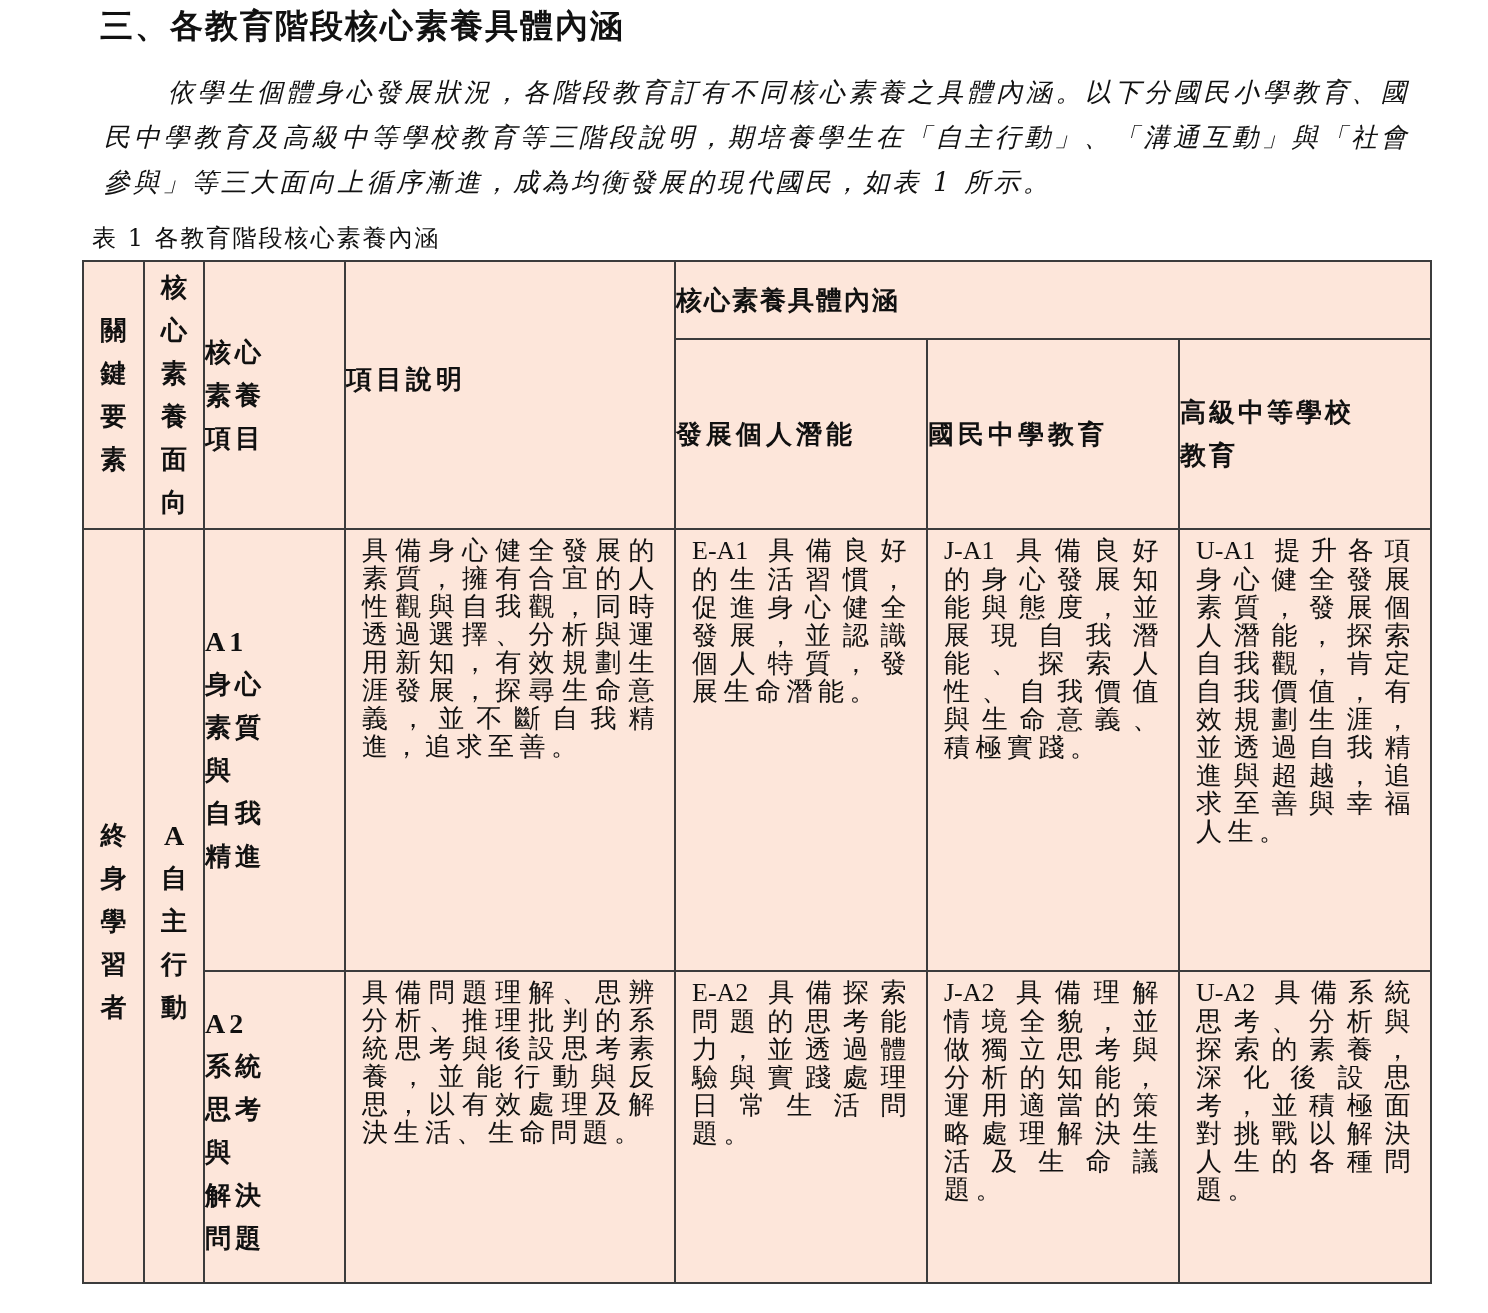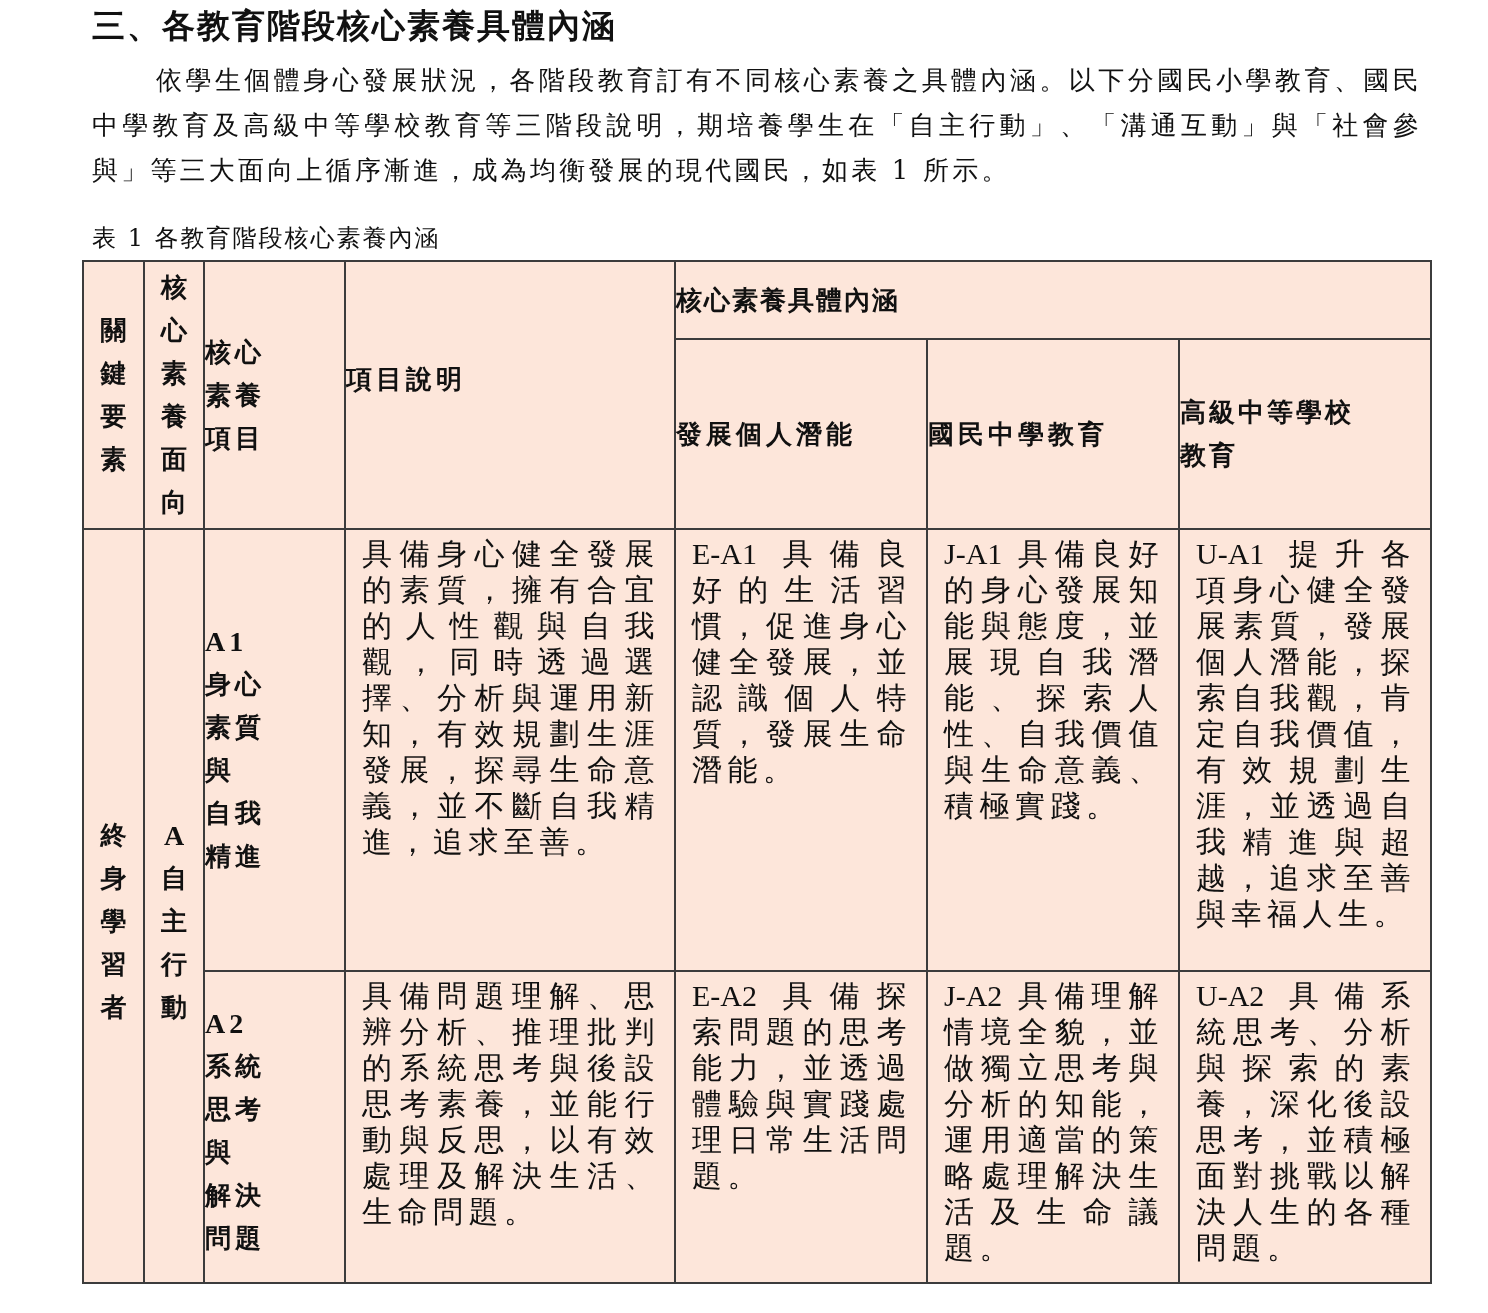--- a/index.html
+++ b/index.html
@@ -2,30 +2,30 @@
 <html><head>
 <meta charset="utf-8">
 <style>
   html, body { margin: 0; padding: 0; background: #ffffff; }
   body {
     width: 1488px; height: 1313px; position: relative; overflow: hidden;
     font-family: "DejaVu Serif", "Liberation Serif", serif;
     color: #111111;
   }
   .section-title {
-    position: absolute; left: 92px; top: 4px;
+    position: absolute; left: 100px; top: 4px;
     font-size: 33px; font-weight: bold; letter-spacing: 2px;
     line-height: 44px; white-space: nowrap;
   }
   .intro {
     position: absolute; left: 92px; top: 58px; width: 1330px;
     font-size: 26px; line-height: 45px; letter-spacing: 3.2px;
     text-align: justify;
   }
-  .intro p { margin: 0; text-indent: 64px; }
+  .intro p { margin: 12px; text-indent: 64px; font-style: italic; }
   .caption {
     position: absolute; left: 92px; top: 218px;
     font-size: 24px; line-height: 40px; letter-spacing: 2px; white-space: nowrap;
   }
   table.core {
     position: absolute; left: 82px; top: 260px;
     width: 1348px; height: 1022px;
     border-collapse: collapse; table-layout: fixed;
     background: #fde6da;
   }
@@ -34,21 +34,21 @@
     padding: 0; vertical-align: middle;
   }
   th { font-weight: bold; font-size: 26px; text-align: left; }
   .vert { font-weight: bold; font-size: 26px; line-height: 43px; text-align: center; }
   .vert span { display: block; }
   .item-cell { text-align: left; font-weight: bold; font-size: 26px; line-height: 43px; vertical-align: top !important; }
   .item-cell .code { font-family: "Liberation Serif", serif; font-size: 28px; }
   .item-cell .line { display: block; letter-spacing: 4px; }
   .body-cell {
     vertical-align: top !important;
-    font-size: 30px; line-height: 36px;
+    font-size: 26px; line-height: 28px;
     padding: 6px 14px 6px 16px !important;
     letter-spacing: 5.5px; text-align: justify;
   }
   .body-cell .code { font-family: "Liberation Serif", serif; letter-spacing: 0; margin-right: 14px; }
   .hdr-stacked { line-height: 43px; letter-spacing: 4px; }
   .hdr-stacked span { display: block; }
   .top-pad-a1 { padding-top: 90px !important; }
   .top-pad-a2 { padding-top: 30px !important; }
 </style>
 </head>

